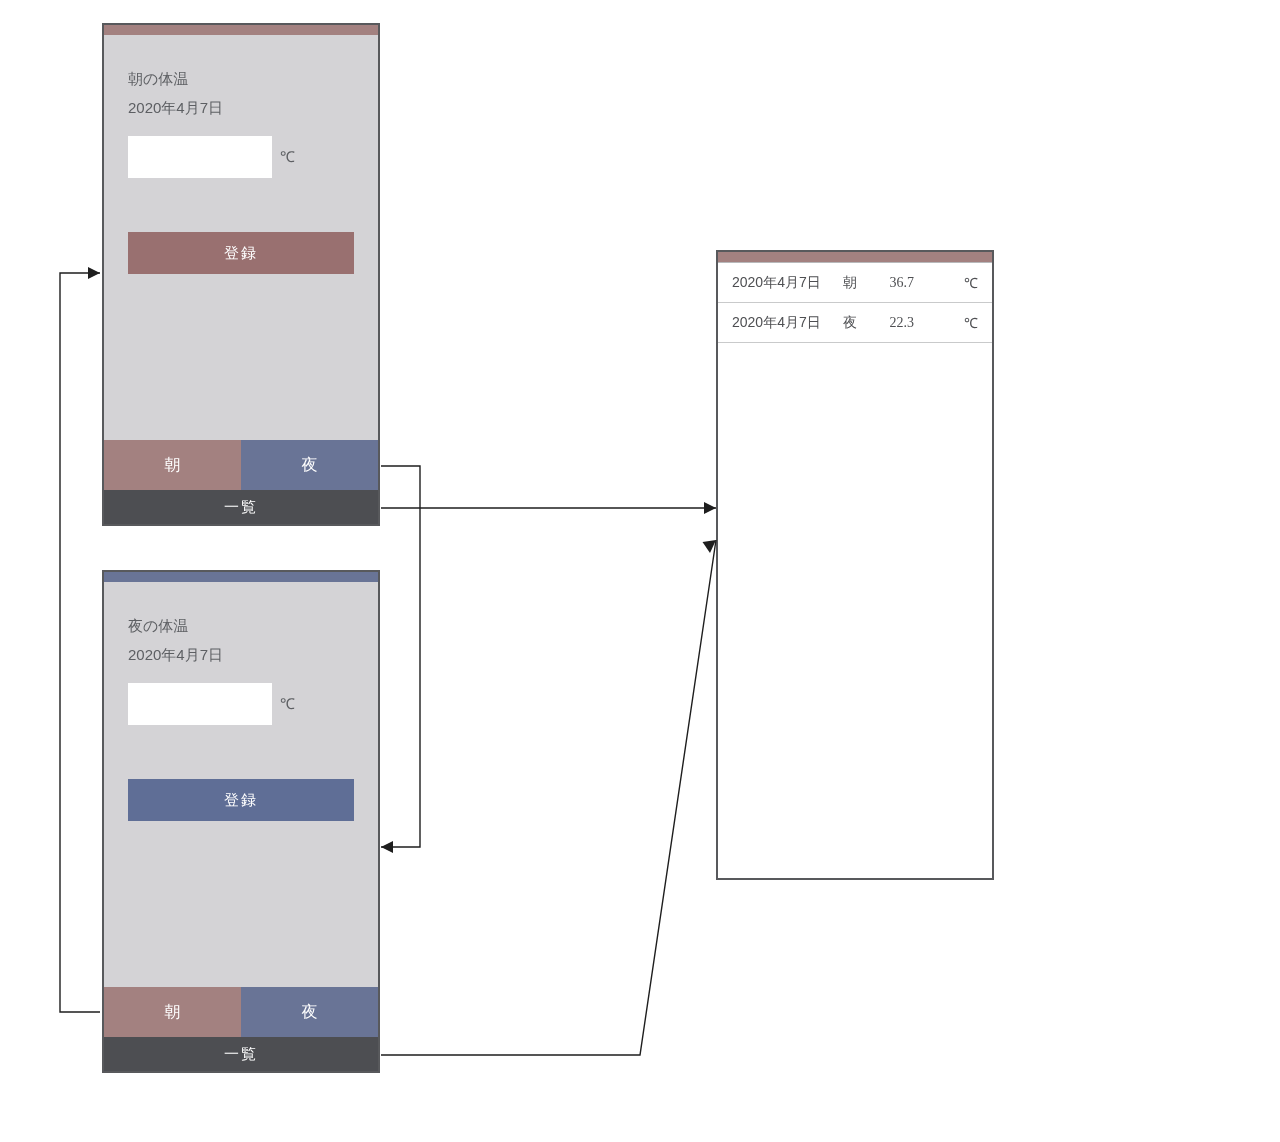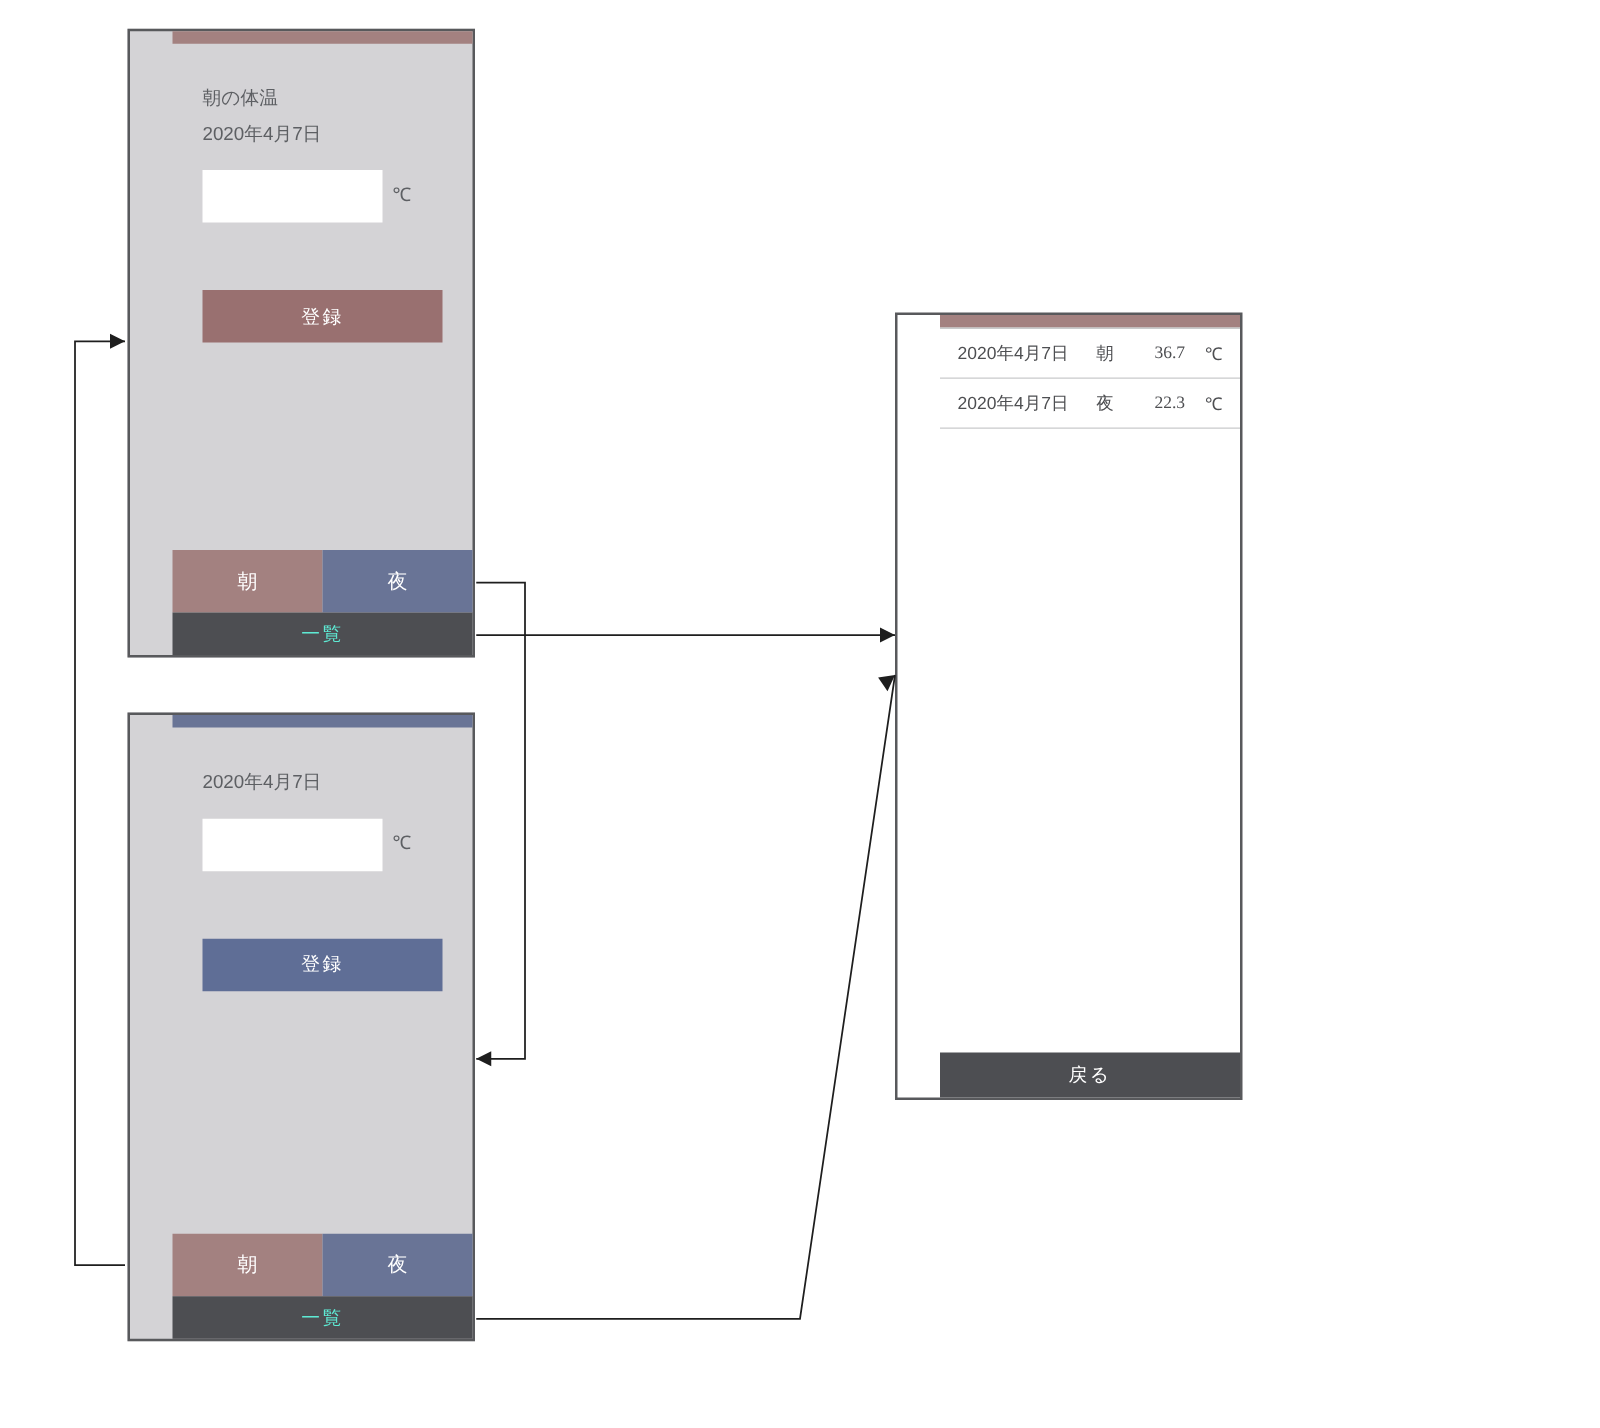--- a/index.html
+++ b/index.html
@@ -6,21 +6,20 @@
   .canvas{position:relative;width:1280px;height:1142px;}
 
   .phone{
     position:absolute;
     width:278px;
     box-sizing:border-box;
     border:2px solid #58595c;
     background:#d4d3d6;
     display:flex;
     flex-direction:column;
-    padding-left:34px;
   }
   .phone .topbar{height:10px;width:100%;}
   .topbar.morning{background:#a38180;}
   .topbar.night{background:#697496;}
 
   .phone .body{
     flex:none;
     padding:30px 24px 0 24px;
     color:#5d5f63;
     font-size:15px;
@@ -45,21 +44,21 @@
   .register.night{background:#5f6e96;}
 
   .spacer{flex:1;}
 
   .tabs{display:flex;width:100%;height:50px;}
   .tab{flex:1;display:flex;align-items:center;justify-content:center;color:#fff;font-size:16px;}
   .tab.morning{background:#a38180;}
   .tab.night{background:#697496;}
 
   .listbar{
-    height:34px;background:#4d4e52;color:#5eead4;
+    height:34px;background:#4d4e52;color:#ffffff;
     display:flex;align-items:center;justify-content:center;font-size:15px;letter-spacing:2px;
   }
 
   
   .list-phone{background:#fff;}
   .list-phone .topbar{background:#a38180;}
   .list-phone .rows{border-top:1px solid #b8b9bb;}
   .list-phone .row{
     display:flex;align-items:center;
     padding:10px 14px;
@@ -100,20 +99,21 @@
     <div class="tabs">
       <div class="tab morning">朝</div>
       <div class="tab night">夜</div>
     </div>
     <div class="listbar">一覧</div>
   </div>
 
   <div class="phone" style="left:102px;top:570px;height:503px;">
     <div class="topbar night"></div>
     <div class="body">
+      <div>夜の体温</div>
       <div>2020年4月7日</div>
       <div class="input-row">
         <input class="field" style="">
         <span class="unit">℃</span>
       </div>
     </div>
     <div class="register night">登録</div>
     <div class="spacer"></div>
     <div class="tabs">
       <div class="tab morning">朝</div>
@@ -132,21 +132,20 @@
         <span class="c-unit">℃</span>
       </div>
       <div class="row">
         <span class="c-date">2020年4月7日</span>
         <span class="c-time">夜</span>
         <span class="c-val">22.3</span>
         <span class="c-unit">℃</span>
       </div>
     </div>
     <div class="fill"></div>
-    <div class="back">戻る</div>
   </div>
 
   <svg class="arrows" width="1280" height="1142">
 
     <polyline points="381,508 716,508"></polyline>
     <polygon points="716,508 704,502 704,514"></polygon>
 
     <polyline points="381,1055 640,1055 716,540"></polyline>
     <polygon points="716,540 702.5,542 710,553"></polygon>
 

